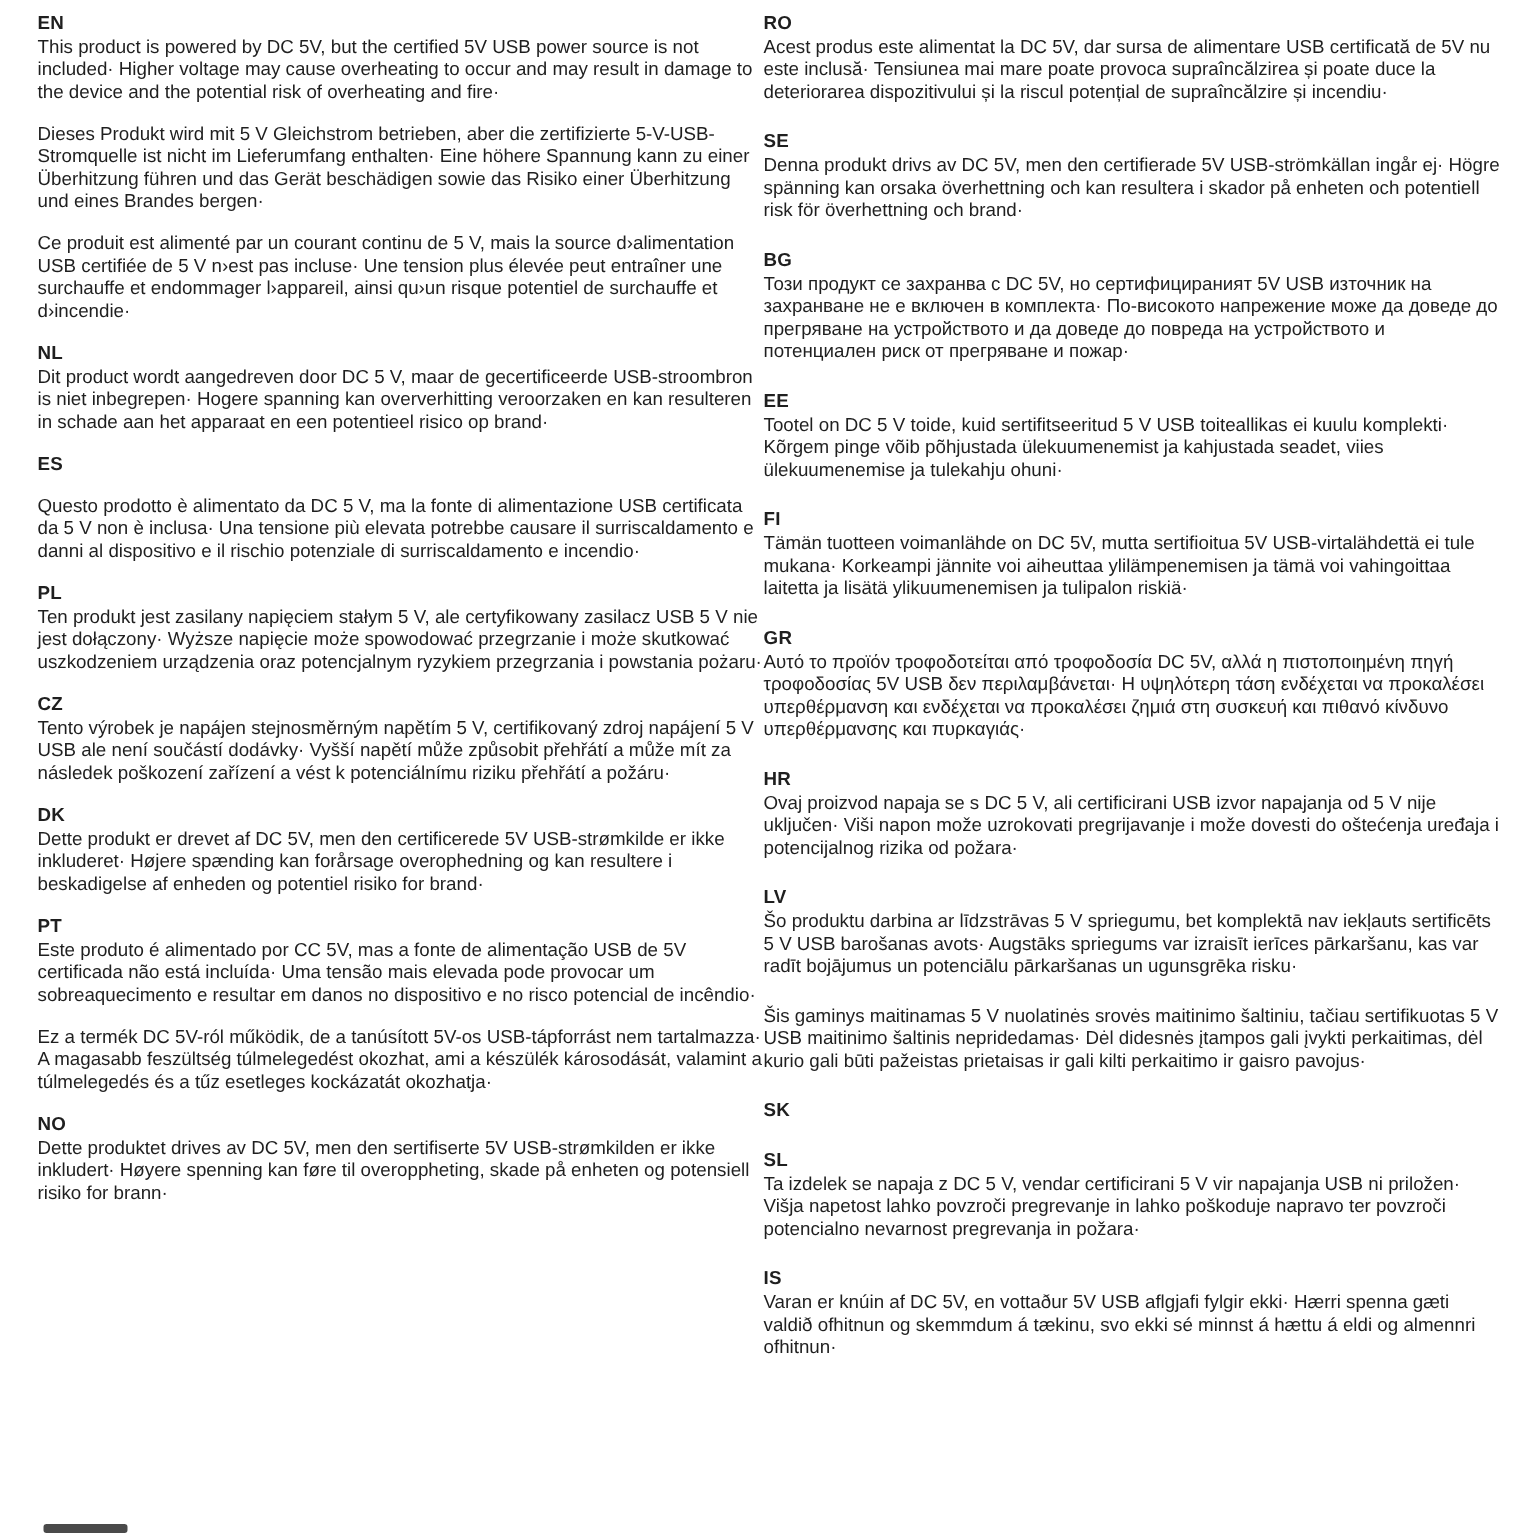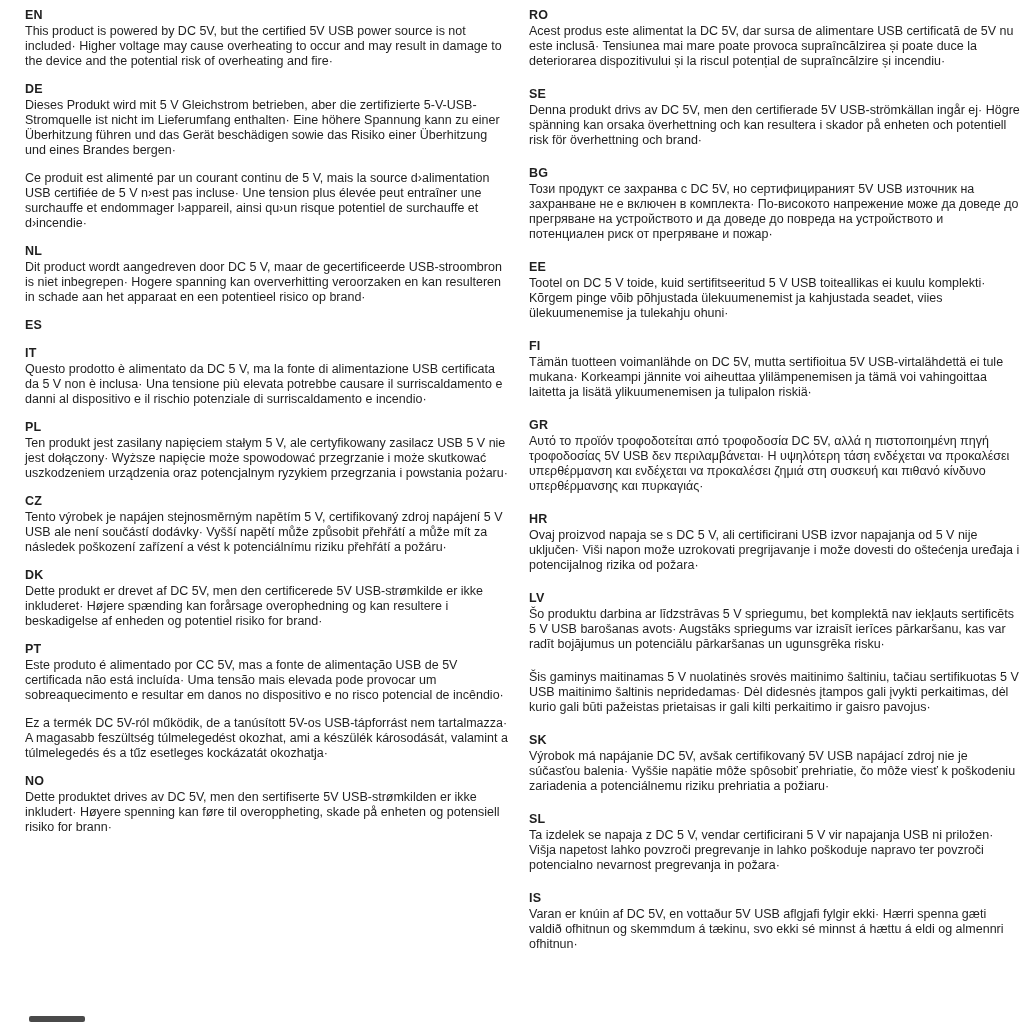--- a/index.html
+++ b/index.html
@@ -10,21 +10,21 @@
     overflow: hidden;
   }
   body {
     font-family: "Liberation Sans", "DejaVu Sans", sans-serif;
     color: #1f1f1f;
     position: relative;
   }
   .page {
     display: grid;
     grid-template-columns: 484px 492px;
-    column-gap: 20px;
+    column-gap: 0;
     padding: 8px 12px 0 25px;
   }
   .col { min-width: 0; }
   .lang-section { margin-bottom: 13px; }
   .col-right .lang-section { margin-bottom: 18px; }
   .lang-code {
     font-size: 12.5px;
     font-weight: bold;
     line-height: 15px;
     margin-bottom: 1px;
@@ -50,35 +50,33 @@
 <body>
 
 <div class="page">
 
   <div class="col col-left">
     <section class="lang-section">
       <h2 class="lang-code">EN</h2>
       <p class="lang-text">This product is powered by DC 5V, but the certified 5V USB power source is not included· Higher voltage may cause overheating to occur and may result in damage to the device and the potential risk of overheating and fire·</p>
     </section>
     <section class="lang-section">
-      <h2 class="lang-code">DE</h2>
       <p class="lang-text">Dieses Produkt wird mit 5 V Gleichstrom betrieben, aber die zertifizierte 5-V-USB-Stromquelle ist nicht im Lieferumfang enthalten· Eine höhere Spannung kann zu einer Überhitzung führen und das Gerät beschädigen sowie das Risiko einer Überhitzung und eines Brandes bergen·</p>
     </section>
     <section class="lang-section">
       <p class="lang-text">Ce produit est alimenté par un courant continu de 5 V, mais la source d›alimentation USB certifiée de 5 V n›est pas incluse· Une tension plus élevée peut entraîner une surchauffe et endommager l›appareil, ainsi qu›un risque potentiel de surchauffe et d›incendie·</p>
     </section>
     <section class="lang-section">
       <h2 class="lang-code">NL</h2>
       <p class="lang-text">Dit product wordt aangedreven door DC 5 V, maar de gecertificeerde USB-stroombron is niet inbegrepen· Hogere spanning kan oververhitting veroorzaken en kan resulteren in schade aan het apparaat en een potentieel risico op brand·</p>
     </section>
     <section class="lang-section">
       <h2 class="lang-code">ES</h2>
     </section>
     <section class="lang-section">
-      <h2 class="lang-code">IT</h2>
       <p class="lang-text">Questo prodotto è alimentato da DC 5 V, ma la fonte di alimentazione USB certificata da 5 V non è inclusa· Una tensione più elevata potrebbe causare il surriscaldamento e danni al dispositivo e il rischio potenziale di surriscaldamento e incendio·</p>
     </section>
     <section class="lang-section">
       <h2 class="lang-code">PL</h2>
       <p class="lang-text">Ten produkt jest zasilany napięciem stałym 5 V, ale certyfikowany zasilacz USB 5 V nie jest dołączony· Wyższe napięcie może spowodować przegrzanie i może skutkować uszkodzeniem urządzenia oraz potencjalnym ryzykiem przegrzania i powstania pożaru·</p>
     </section>
     <section class="lang-section">
       <h2 class="lang-code">CZ</h2>
       <p class="lang-text">Tento výrobek je napájen stejnosměrným napětím 5 V, certifikovaný zdroj napájení 5 V USB ale není součástí dodávky· Vyšší napětí může způsobit přehřátí a může mít za následek poškození zařízení a vést k potenciálnímu riziku přehřátí a požáru·</p>
     </section>
@@ -130,21 +128,20 @@
     </section>
     <section class="lang-section">
       <h2 class="lang-code">LV</h2>
       <p class="lang-text">Šo produktu darbina ar līdzstrāvas 5 V spriegumu, bet komplektā nav iekļauts sertificēts 5 V USB barošanas avots· Augstāks spriegums var izraisīt ierīces pārkaršanu, kas var radīt bojājumus un potenciālu pārkaršanas un ugunsgrēka risku·</p>
     </section>
     <section class="lang-section">
       <p class="lang-text">Šis gaminys maitinamas 5 V nuolatinės srovės maitinimo šaltiniu, tačiau sertifikuotas 5 V USB maitinimo šaltinis nepridedamas· Dėl didesnės įtampos gali įvykti perkaitimas, dėl kurio gali būti pažeistas prietaisas ir gali kilti perkaitimo ir gaisro pavojus·</p>
     </section>
     <section class="lang-section">
       <h2 class="lang-code">SK</h2>
-      <p class="lang-text">Výrobok má napájanie DC 5V, avšak certifikovaný 5V USB napájací zdroj nie je súčasťou balenia· Vyššie napätie môže spôsobiť prehriatie, čo môže viesť k poškodeniu zariadenia a potenciálnemu riziku prehriatia a požiaru·</p>
     </section>
     <section class="lang-section">
       <h2 class="lang-code">SL</h2>
       <p class="lang-text">Ta izdelek se napaja z DC 5 V, vendar certificirani 5 V vir napajanja USB ni priložen· Višja napetost lahko povzroči pregrevanje in lahko poškoduje napravo ter povzroči potencialno nevarnost pregrevanja in požara·</p>
     </section>
     <section class="lang-section">
       <h2 class="lang-code">IS</h2>
       <p class="lang-text">Varan er knúin af DC 5V, en vottaður 5V USB aflgjafi fylgir ekki· Hærri spenna gæti valdið ofhitnun og skemmdum á tækinu, svo ekki sé minnst á hættu á eldi og almennri ofhitnun·</p>
     </section>
   </div>

